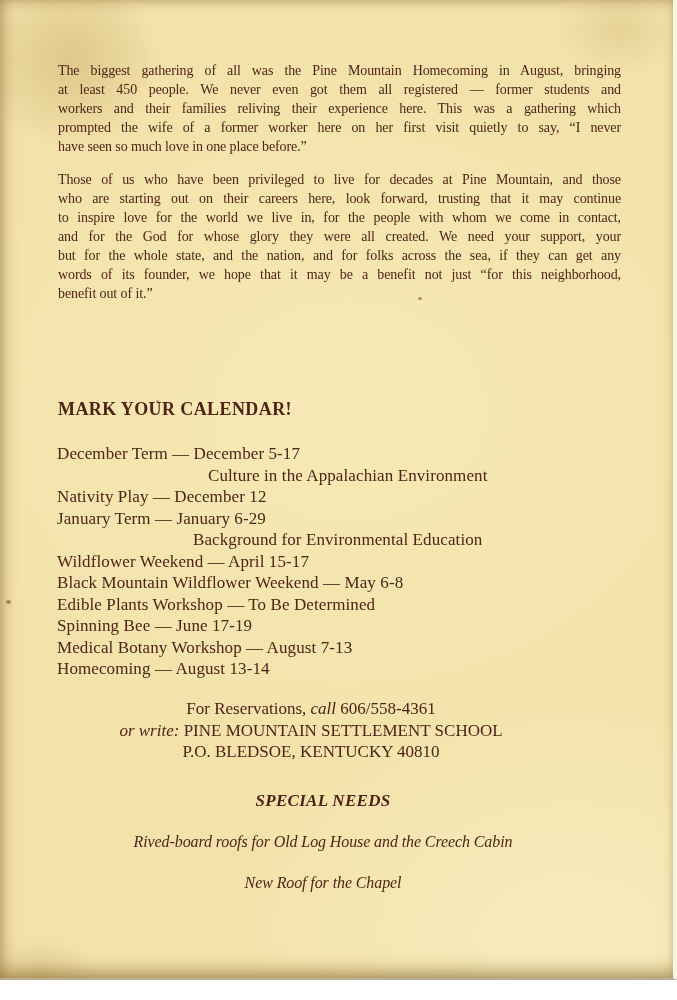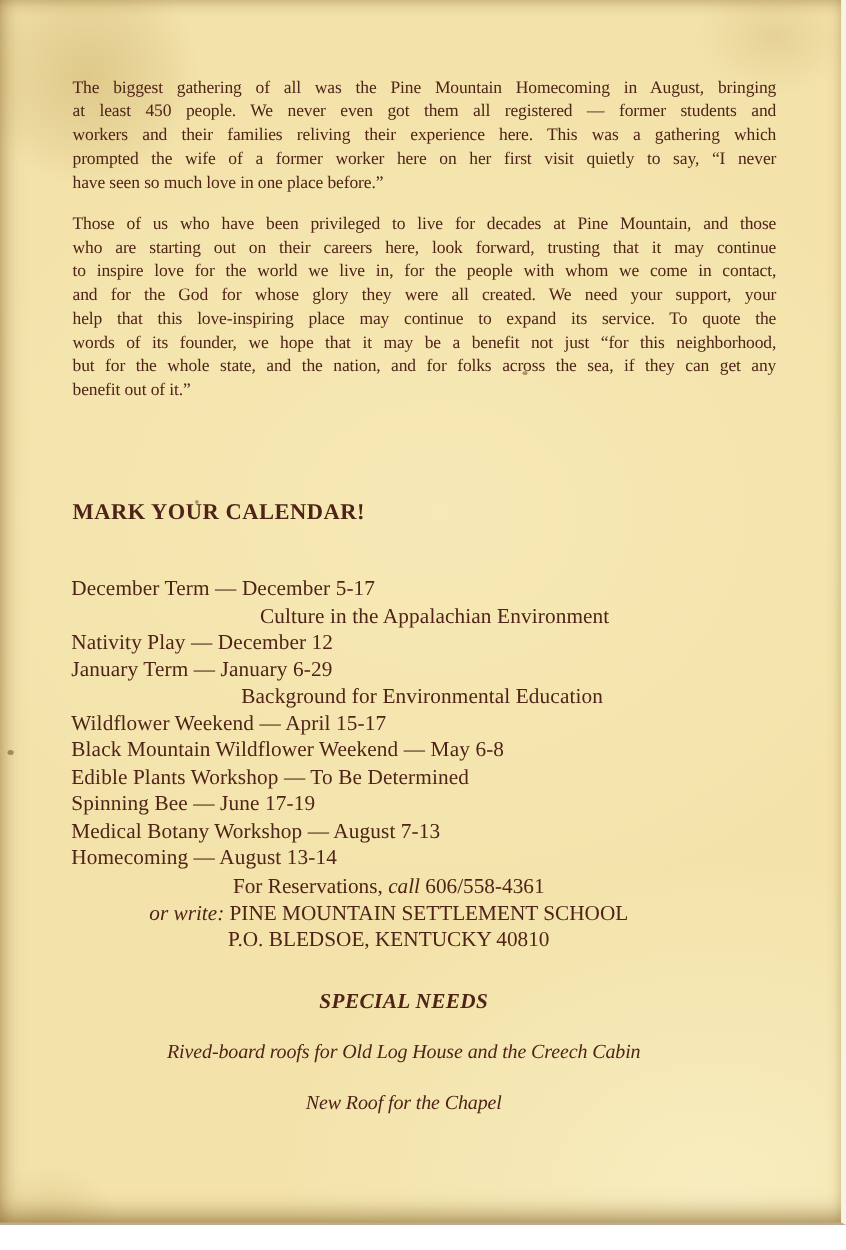--- a/index.html
+++ b/index.html
@@ -63,21 +63,20 @@
     white-space: nowrap;
   }
 
   .cal-list {
     position: absolute;
     left: 57px; top: 443px;
     width: 580px;
     font-size: 17px;
     line-height: 21.5px;
     letter-spacing: 0.1px;
-    margin-top: 17px;
   }
   .cal-row { white-space: nowrap; }
   .indent-a { padding-left: 151px; }
   .indent-b { padding-left: 136px; }
 
   .reservations {
     position: absolute;
     left: 58px; top: 698px;
     width: 562px;
     box-sizing: border-box;
@@ -122,23 +121,22 @@
     <span class="jl">workers and their families reliving their experience here. This was a gathering which</span>
     <span class="jl">prompted the wife of a former worker here on her first visit quietly to say, “I never</span>
     <span class="jl-last">have seen so much love in one place before.”</span>
   </div>
 
   <div class="para para-2">
     <span class="jl">Those of us who have been privileged to live for decades at Pine Mountain, and those</span>
     <span class="jl">who are starting out on their careers here, look forward, trusting that it may continue</span>
     <span class="jl">to inspire love for the world we live in, for the people with whom we come in contact,</span>
     <span class="jl">and for the God for whose glory they were all created. We need your support, your</span>
-    <span class="jl">help that this love-inspiring place may continue to expand its service. To quote the</span>
+    <span class="jl">but for the whole state, and the nation, and for folks across the sea, if they can get any</span>
     <span class="jl">words of its founder, we hope that it may be a benefit not just “for this neighborhood,</span>
-    <span class="jl">but for the whole state, and the nation, and for folks across the sea, if they can get any</span>
     <span class="jl-last">benefit out of it.”</span>
   </div>
 
   <div class="cal-heading">MARK YOUR CALENDAR!</div>
 
   <div class="cal-list">
     <div class="cal-row">December Term — December 5-17</div>
     <div class="cal-row indent-a">Culture in the Appalachian Environment</div>
     <div class="cal-row">Nativity Play — December 12</div>
     <div class="cal-row">January Term — January 6-29</div>

